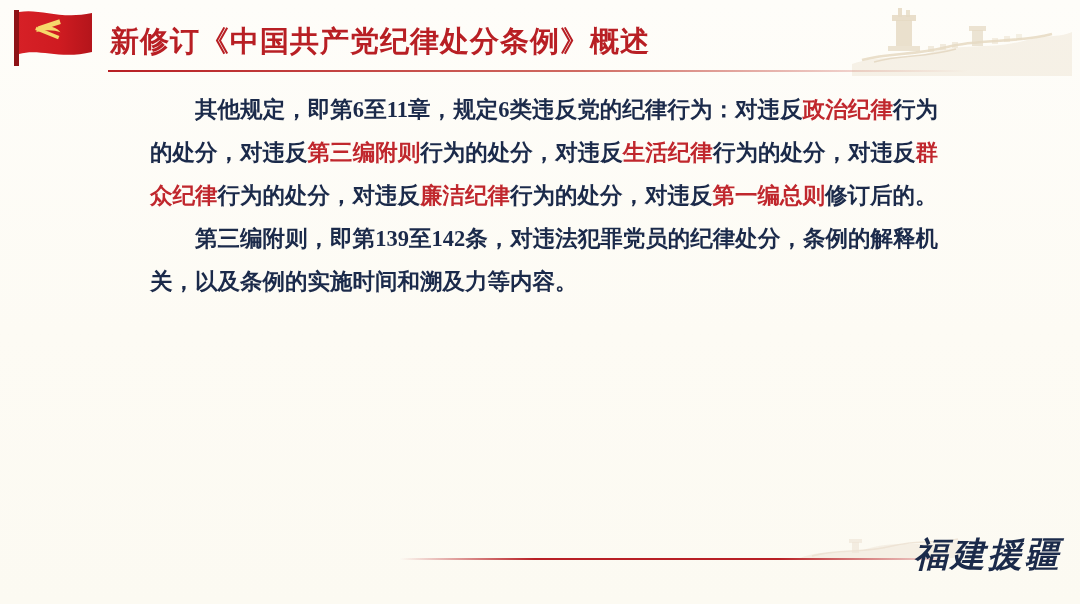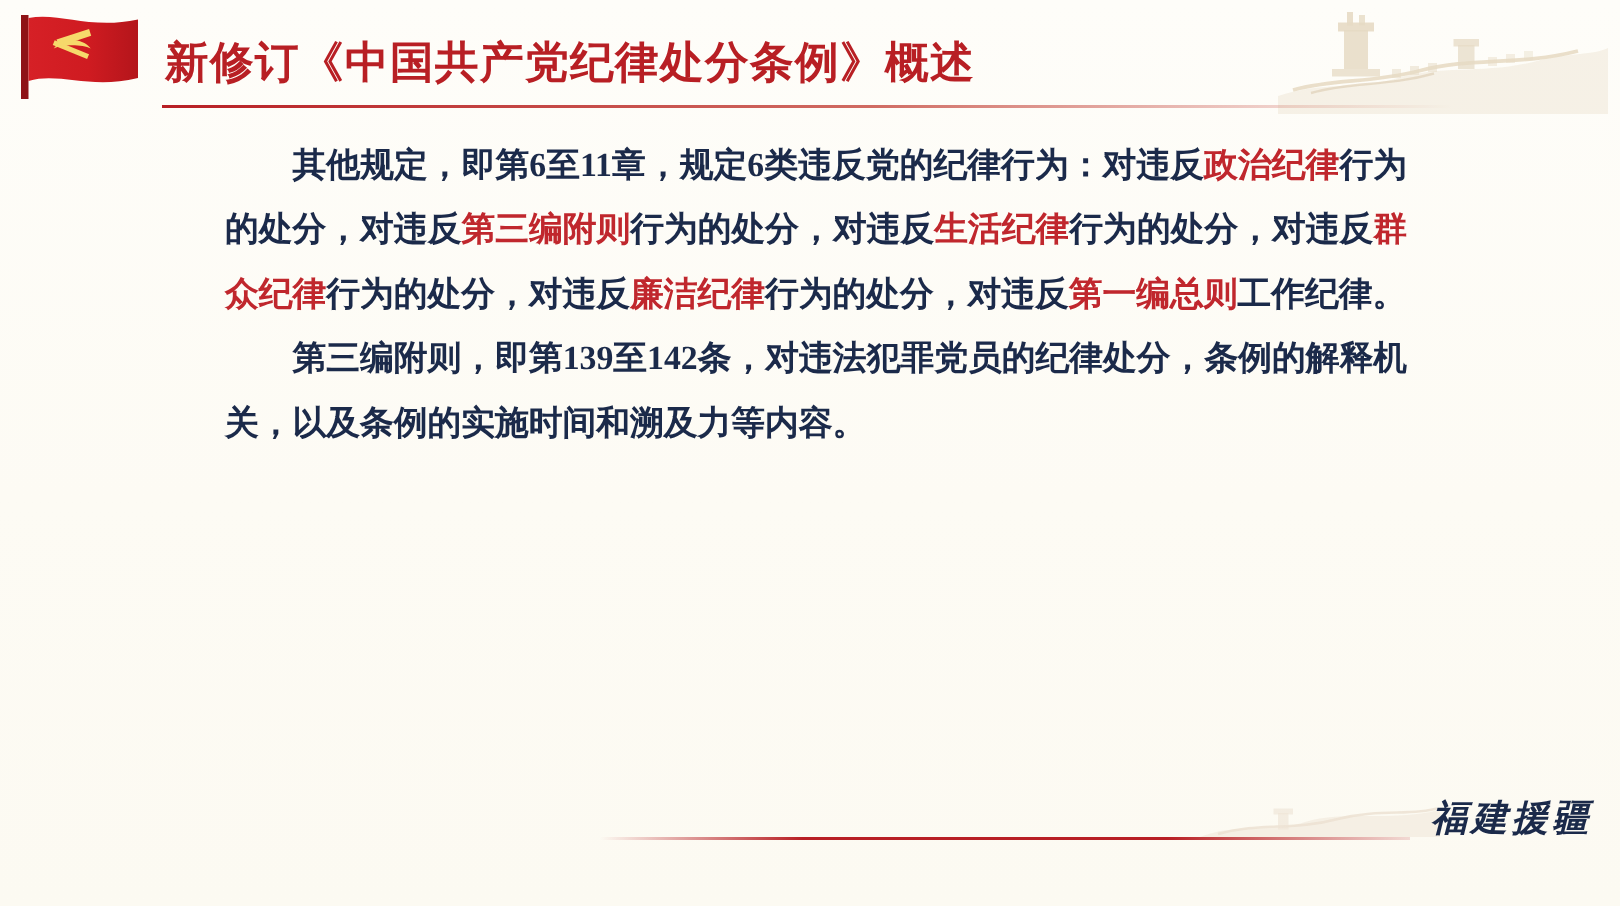--- a/index.html
+++ b/index.html
@@ -113,22 +113,22 @@
     position: absolute;
     right: 120px;
     top: -16px;
     width: 160px;
     height: 40px;
     opacity: 0.5;
   }
   .footer-signature {
     position: absolute;
     right: 18px;
-    bottom: 43px;
-    font-size: 24px;
+    bottom: 26px;
+    font-size: 34px;
     color: #1b2a4a;
     font-family: "Liberation Serif", "DejaVu Serif", serif;
     font-weight: bold;
     letter-spacing: 3px;
     font-style: italic;
   }
 </style>
 </head>
 <body>
 
@@ -184,21 +184,21 @@
         </g>
       </svg>
     </div>
   </div>
 
   <div class="content">
 
 
 
     <p class="para">
-      <span>其他规定，即第6至11章，规定6类违反党的纪律行为：对违反</span><span class="red">政治纪律</span><span>行为的处分，对违反</span><span class="red">第三编附则</span><span>行为的处分，对违反</span><span class="red">生活纪律</span><span>行为的处分，对违反</span><span class="red">群众纪律</span><span>行为的处分，对违反</span><span class="red">廉洁纪律</span><span>行为的处分，对违反</span><span class="red">第一编总则</span><span>工作纪律。</span>
+      <span>其他规定，即第6至11章，规定6类违反党的纪律行为：对违反</span><span class="red">政治纪律</span><span>行为的处分，对违反</span><span class="red">第三编附则</span><span>行为的处分，对违反</span><span class="red">生活纪律</span><span>行为的处分，对违反</span><span class="red">群众纪律</span><span>行为的处分，对违反</span><span class="red">廉洁纪律</span><span>行为的处分，对违反</span><span class="red">第一编总则</span><span>修订后的。</span>
     </p>
 
     <p class="para">第三编附则，即第139至142条，对违法犯罪党员的纪律处分，条例的解释机关，以及条例的实施时间和溯及力等内容。</p>
   </div>
 
   <div class="footer-rule-wrap">
     <div class="footer-rule"></div>
     <div class="footer-ornament">
       <svg width="160" height="40" viewBox="0 0 160 40">
         <g fill="#c9a98a" opacity="0.55">

